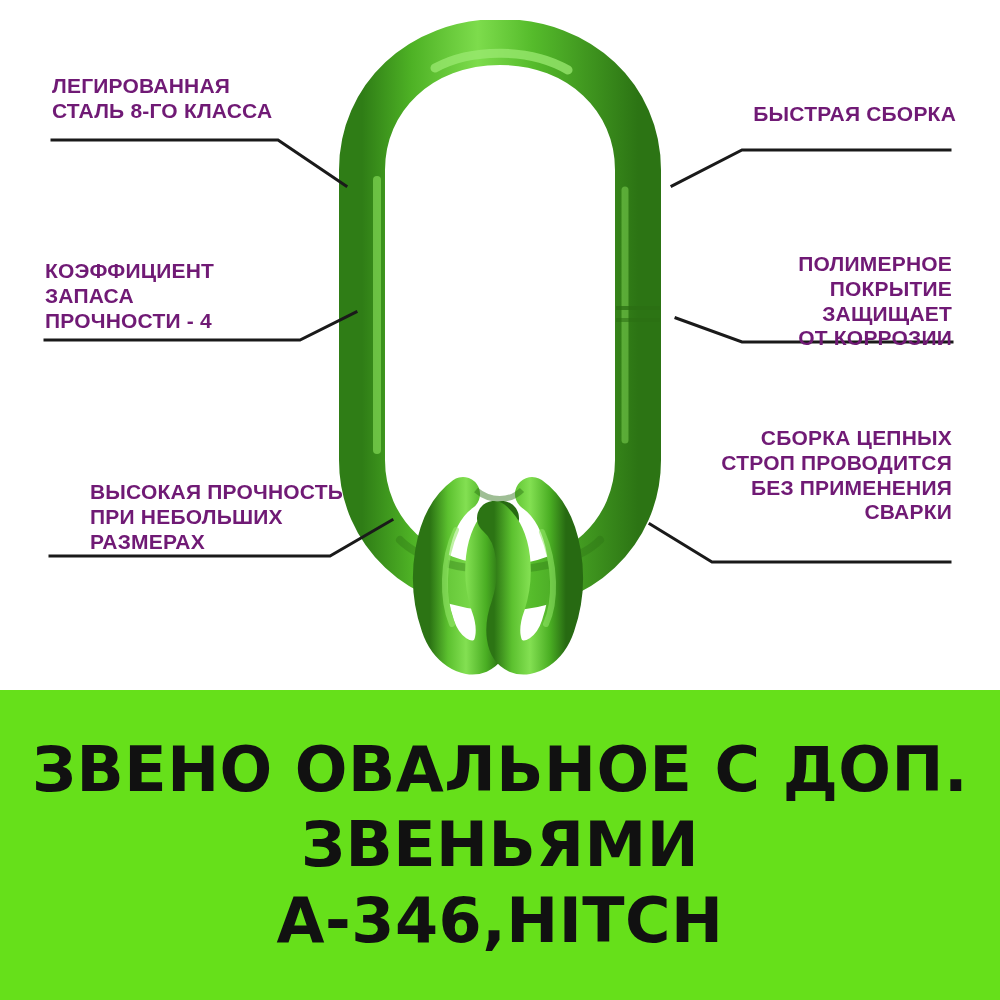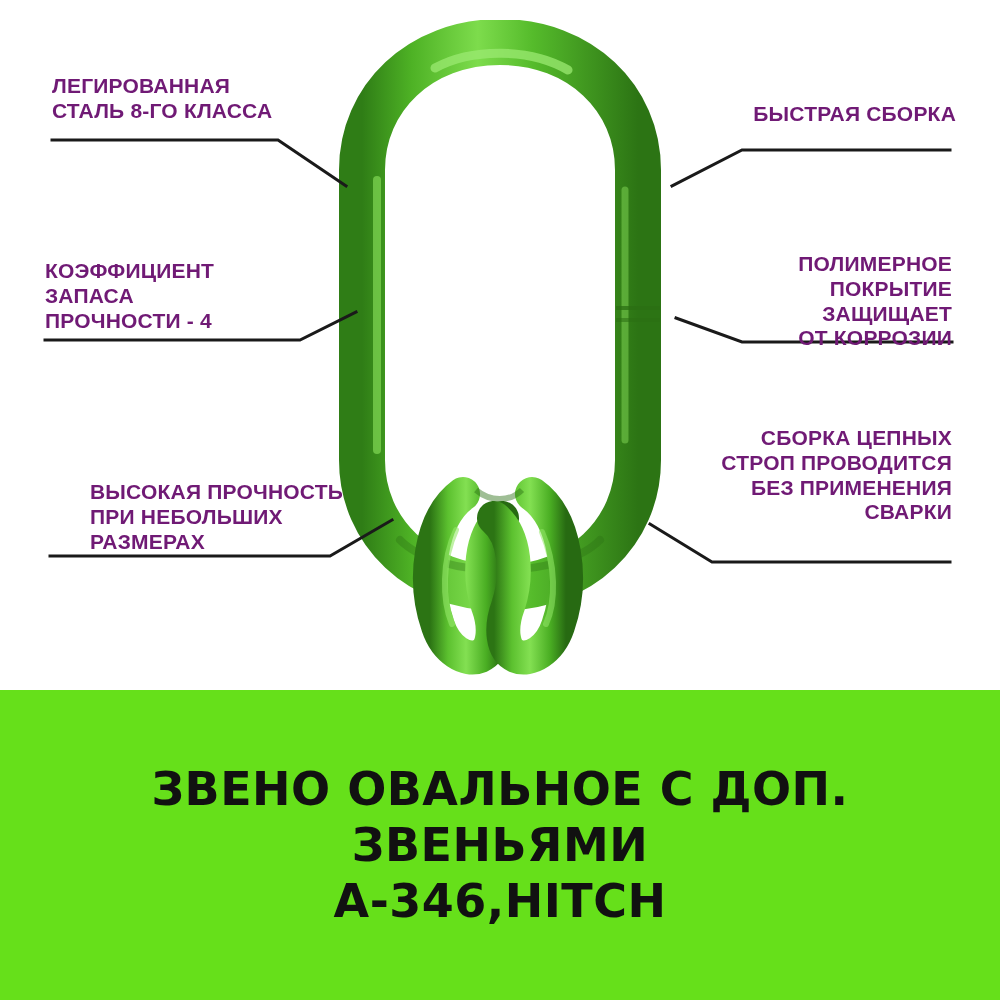--- a/index.html
+++ b/index.html
@@ -78,21 +78,21 @@
     background: #66e01a;
     display: flex;
     align-items: center;
     justify-content: center;
     box-sizing: border-box;
     padding: 0 30px;
   }
   #banner-title {
     font-family: "DejaVu Sans", sans-serif;
     font-weight: bold;
-    font-size: 46px;
+    font-size: 62px;
     line-height: 1.22;
     color: #111111;
     text-align: center;
     text-transform: uppercase;
     letter-spacing: 0.5px;
     white-space: pre-line;
   }
 </style>
 </head>
 <body>

